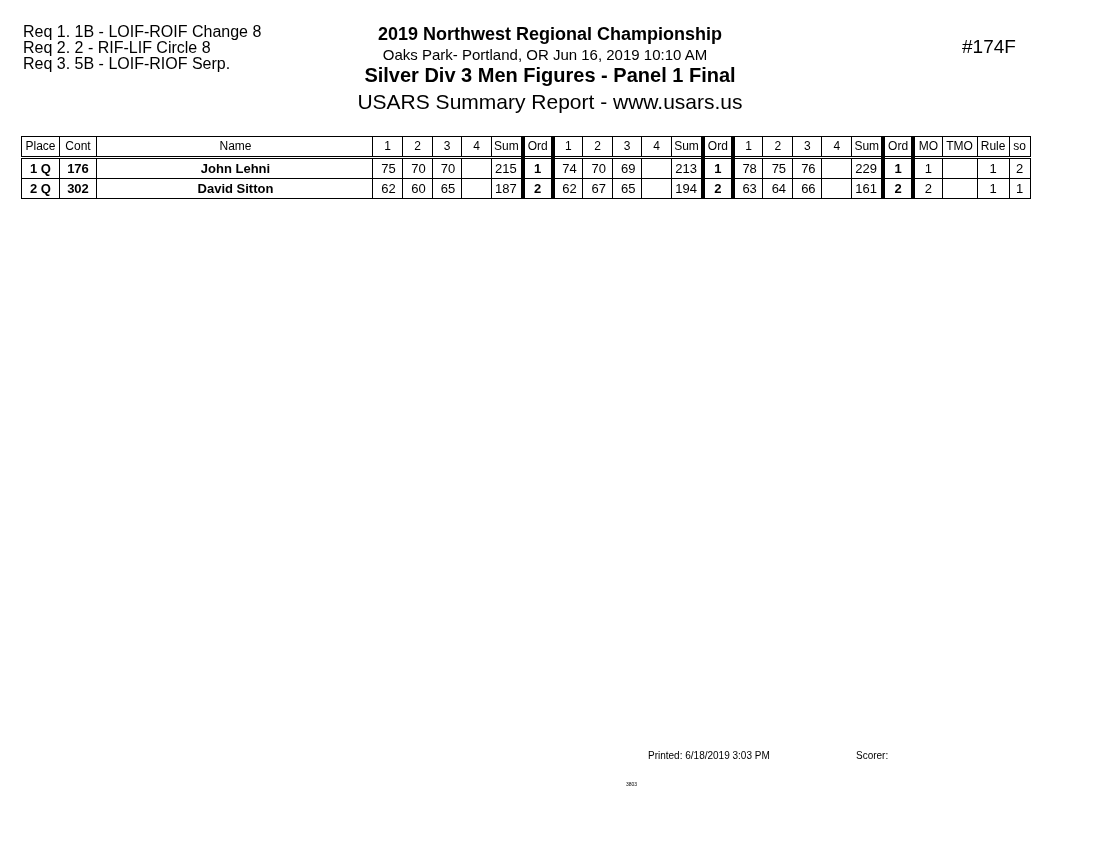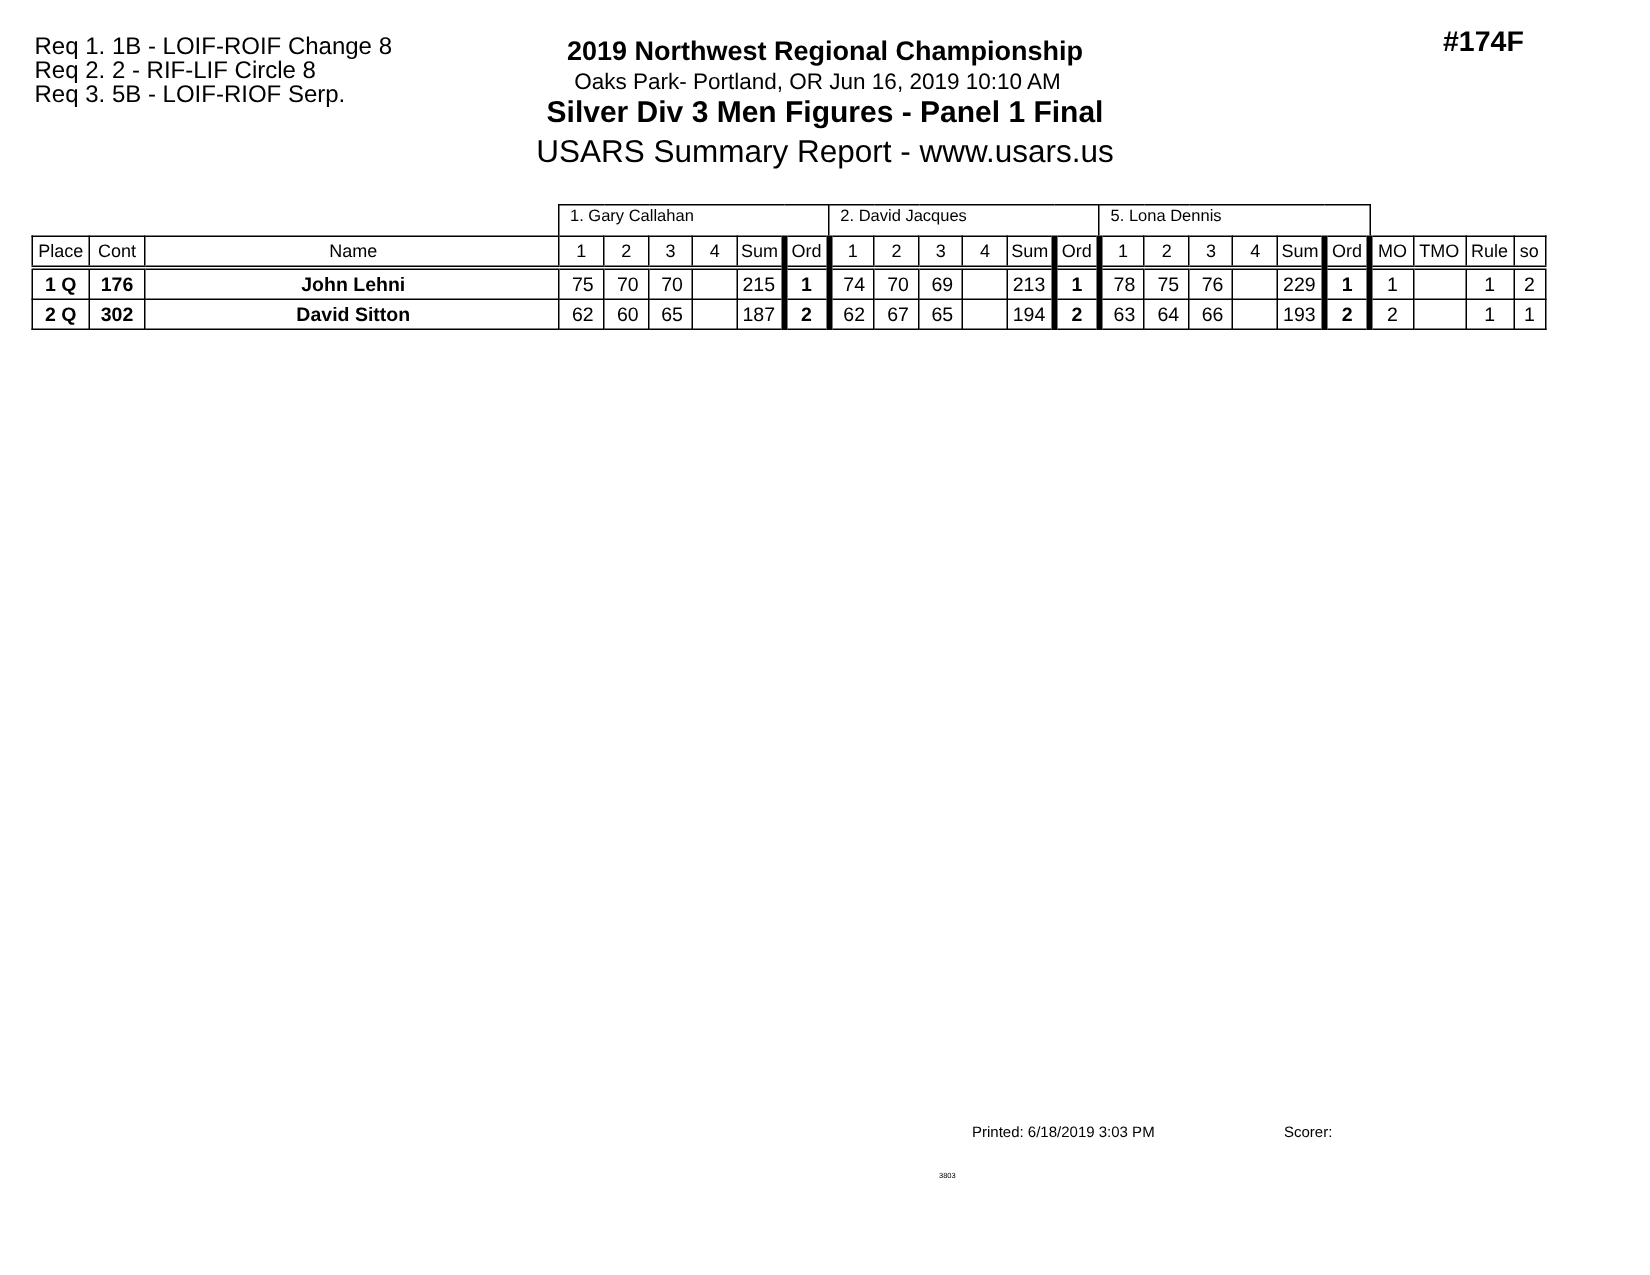--- a/index.html
+++ b/index.html
@@ -4,21 +4,21 @@
 <style>
   html, body { margin:0; padding:0; background:#ffffff; }
   body { width:1100px; height:850px; position:relative; overflow:hidden;
          font-family:"Liberation Sans", sans-serif; color:#000; }
   .abs { position:absolute; white-space:nowrap; }
   .req { left:23px; font-size:16px; line-height:16px; }
   .t-main { top:24px; font-size:18px; font-weight:bold; left:150px; width:800px; text-align:center; }
   .t-loc { top:46px; font-size:15px; left:145px; width:800px; text-align:center; }
   .t-event { top:64px; font-size:20px; font-weight:bold; left:150px; width:800px; text-align:center; }
   .t-sub { top:90px; font-size:21px; left:150px; width:800px; text-align:center; }
-  .evnum { top:18px; left:962px; font-size:19px; font-weight:bold; }
+  .evnum { top:36px; left:962px; font-size:19px; font-weight:normal; }
 
   table.scores { position:absolute; left:21px; top:136px; border-collapse:collapse; font-size:12px; }
   table.scores td { padding:0 2px; height:19px; line-height:19px; border:1px solid #000; text-align:center; white-space:nowrap; }
   table.scores tr.judge-row td { border:none; height:20px; }
   table.scores tr.judge-row td.judge { border:1px solid #000; border-bottom:none; text-align:left; padding-left:7px; vertical-align:top; line-height:14px; font-size:11px; height:20px; }
   table.scores tr.hdr td { border-bottom:3px double #000; }
   table.scores tr.data td { font-size:13px; }
   .b { font-weight:bold; }
   td.left { text-align:center; padding-left:4px !important; }
   td.right { text-align:left; padding-right:3px !important; }
@@ -63,27 +63,20 @@
       <col style="width:29px">
       <col style="width:30px">
       <col style="width:30px">
       <col style="width:30px">
     <col style="width:29px">
       <col style="width:35px">
       <col style="width:32px">
       <col style="width:21px">
   </colgroup>
   <tbody>
-      <tr class="judge-row">
-    <td colspan="3"></td>
-    <td colspan="6" class="judge">1.  Gary Callahan</td>
-    <td colspan="6" class="judge">2.  David Jacques</td>
-    <td colspan="6" class="judge">5.  Lona  Dennis</td>
-    <td colspan="4"></td>
-  </tr>
   <tr class="hdr">
     <td class="left" style="padding-left:2px!important">Place</td>
     <td>Cont</td>
     <td class="left">Name</td>
 
     <td>1</td>
     <td>2</td>
     <td>3</td>
     <td>4</td>
     <td>Sum</td>
@@ -157,21 +150,21 @@
     <td class="left">67</td>
     <td class="left">65</td>
     <td class="left"></td>
     <td class="right">194</td>
     <td class="b thickL thickR">2</td>
 
     <td class="left">63</td>
     <td class="left">64</td>
     <td class="left">66</td>
     <td class="left"></td>
-    <td class="right">193</td>
+    <td class="right">161</td>
     <td class="b thickL thickR">2</td>
 
     <td>2</td>
     <td></td>
     <td>1</td>
     <td>1</td>
   </tr>
 </tbody>
   </table>
 

